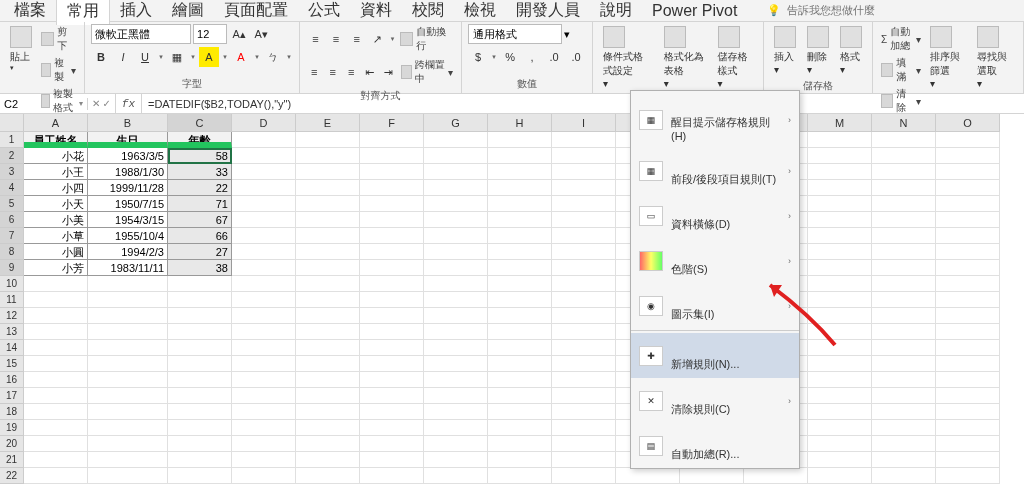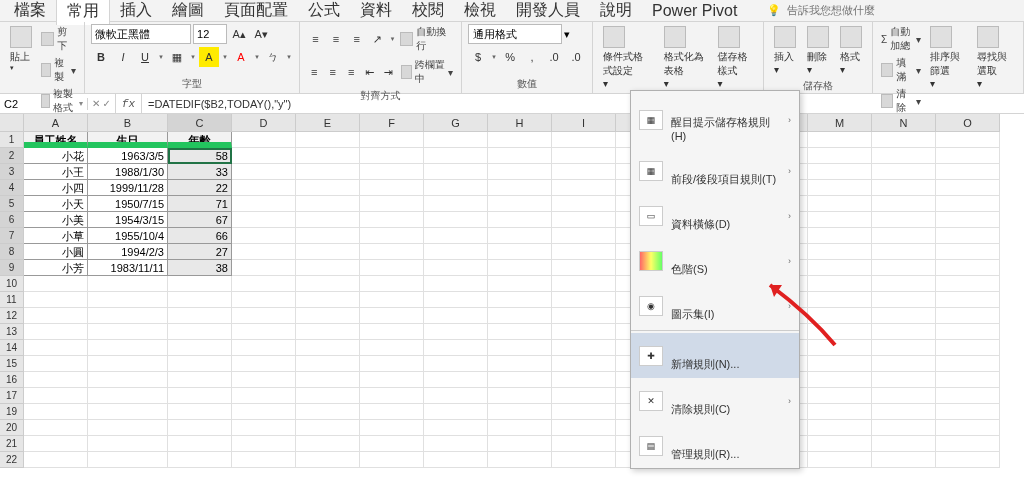--- a/index.html
+++ b/index.html
@@ -547,20 +547,38 @@
         <div class="cell"></div>
         <div class="cell"></div>
         <div class="cell"></div>
         <div class="cell"></div>
         <div class="cell"></div>
         <div class="cell"></div>
         <div class="cell"></div>
         <div class="cell"></div>
       </div>
       <div class="row">
+        <div class="rowh">18</div>
+        <div class="cell"></div>
+        <div class="cell wide"></div>
+        <div class="cell"></div>
+        <div class="cell"></div>
+        <div class="cell"></div>
+        <div class="cell"></div>
+        <div class="cell"></div>
+        <div class="cell"></div>
+        <div class="cell"></div>
+        <div class="cell"></div>
+        <div class="cell"></div>
+        <div class="cell"></div>
+        <div class="cell"></div>
+        <div class="cell"></div>
+        <div class="cell"></div>
+      </div>
+      <div class="row">
         <div class="rowh">19</div>
         <div class="cell"></div>
         <div class="cell wide"></div>
         <div class="cell"></div>
         <div class="cell"></div>
         <div class="cell"></div>
         <div class="cell"></div>
         <div class="cell"></div>
         <div class="cell"></div>
         <div class="cell"></div>
@@ -659,20 +677,20 @@
       <div class="ddico">✚</div>
       <span class="ddlabel">新增規則(N)...</span>
     </div>
   <div class="dditem">
       <div class="ddico">✕</div>
       <span class="ddlabel">清除規則(C)</span>
       <span class="ddarr">›</span>
     </div>
   <div class="dditem">
       <div class="ddico">▤</div>
-      <span class="ddlabel">管理規則(R)...</span>
+      <span class="ddlabel">自動加總(R)...</span>
     </div>
 </div>
 
 <svg class="arrow-annotation" width="90" height="80" viewBox="0 0 90 80">
   <path d="M 75 70 Q 50 40 10 10" stroke="#e02020" stroke-width="4" fill="none"></path>
   <path d="M 10 10 L 22 10 L 14 22 Z" fill="#e02020"></path>
 </svg>
 
 </body></html>

